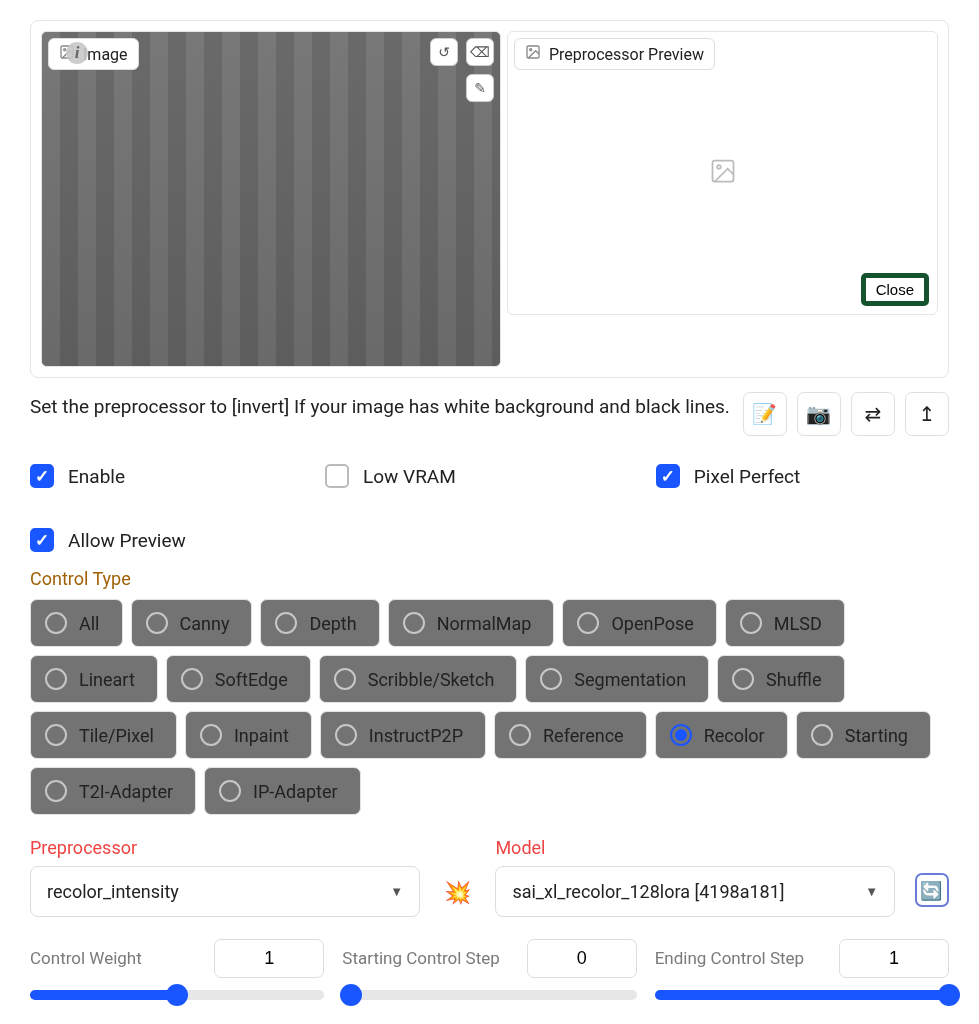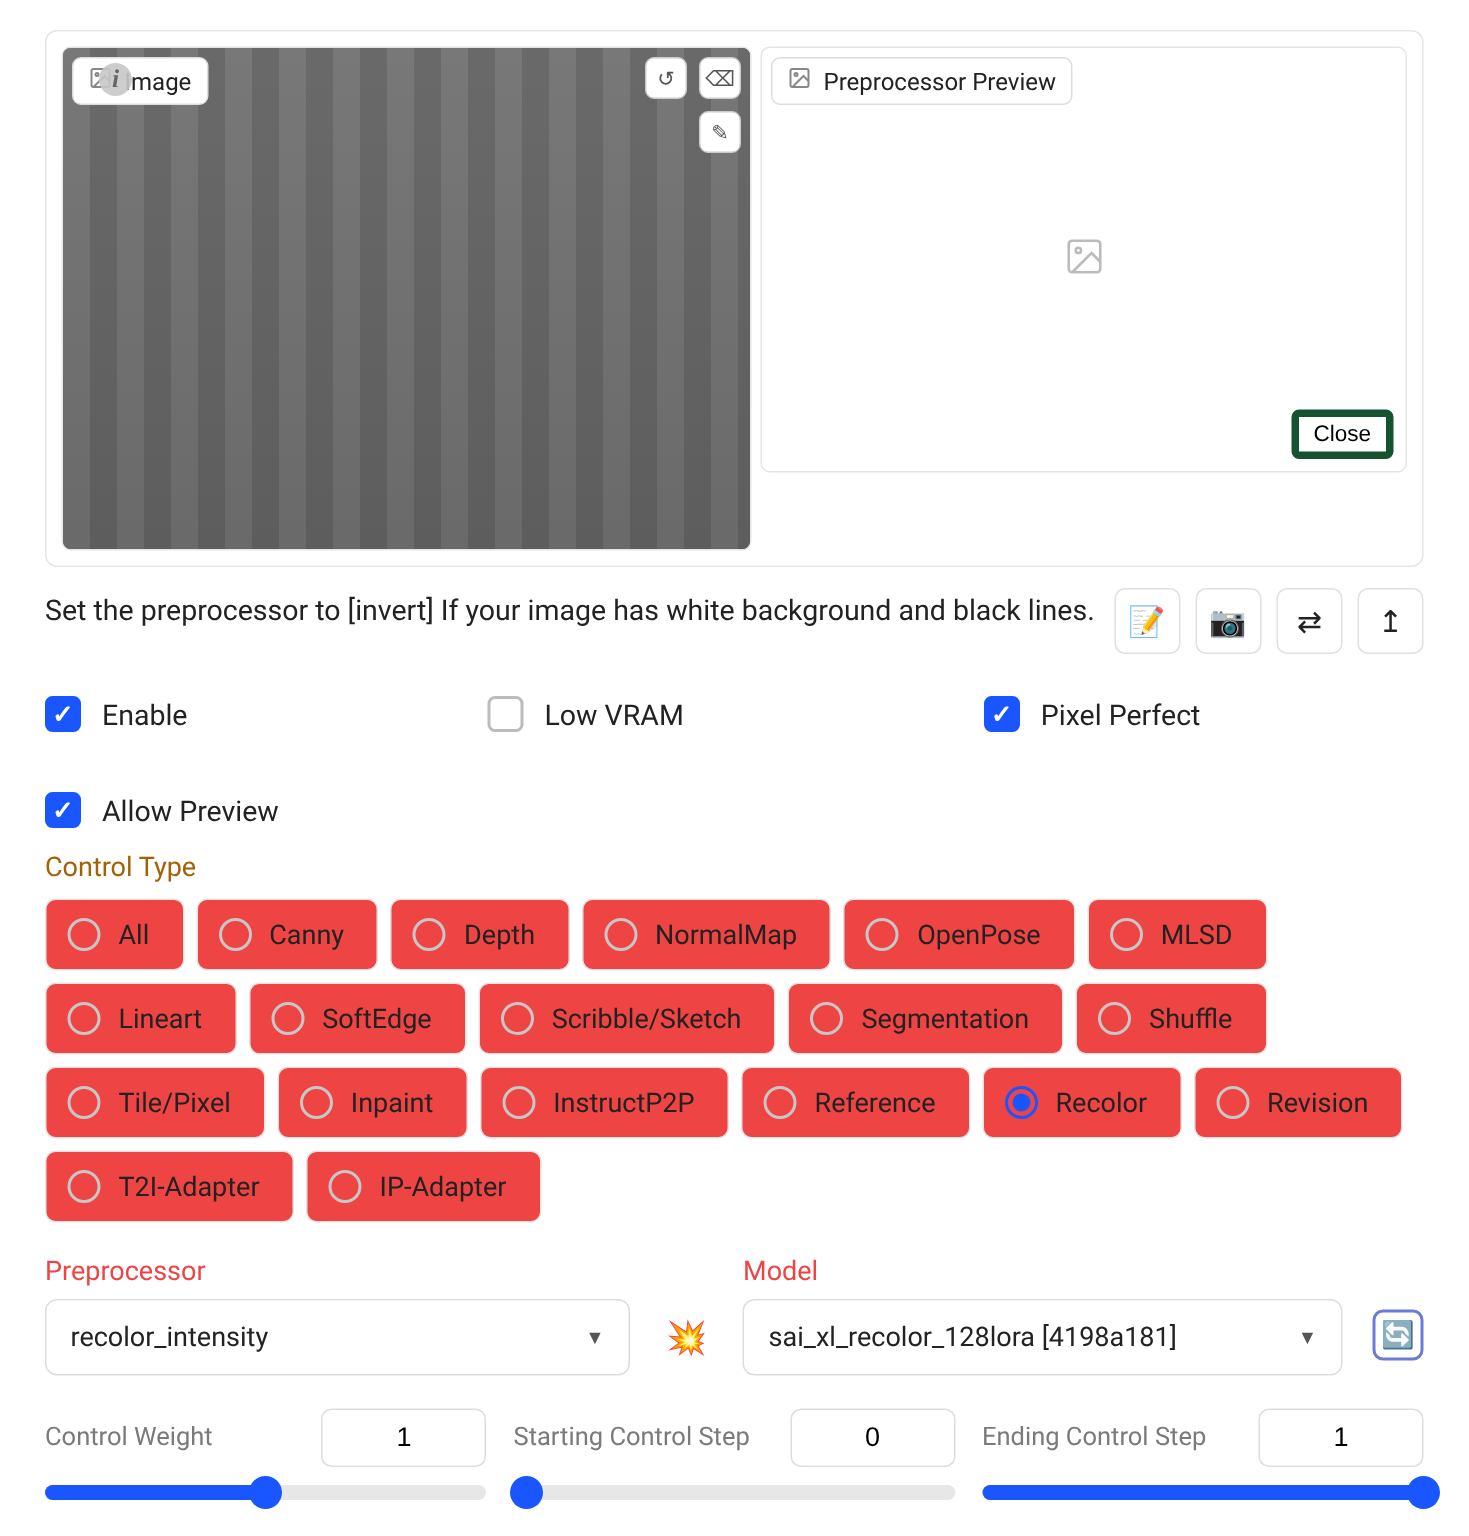--- a/index.html
+++ b/index.html
@@ -202,21 +202,21 @@
   }
   .radio-pill {
     border: 1px solid #e3e3e3;
     border-radius: 7px;
     padding: 12px 22px 12px 14px;
     display: flex;
     align-items: center;
     gap: 12px;
     font-size: 18px;
     cursor: pointer;
-    background: #ef4444;
+    background: #737373;
   }
   .radio-circle {
     width: 22px;
     height: 22px;
     border: 2px solid #c7c7c7;
     border-radius: 50%;
     display: flex;
     align-items: center;
     justify-content: center;
   }
@@ -468,21 +468,21 @@
     <div class="radio-pill">
       <div class="radio-circle"></div>
       <span>Reference</span>
     </div>
     <div class="radio-pill selected">
       <div class="radio-circle"></div>
       <span>Recolor</span>
     </div>
     <div class="radio-pill">
       <div class="radio-circle"></div>
-      <span>Revision</span>
+      <span>Starting</span>
     </div>
     <div class="radio-pill">
       <div class="radio-circle"></div>
       <span>T2I-Adapter</span>
     </div>
     <div class="radio-pill">
       <div class="radio-circle"></div>
       <span>IP-Adapter</span>
     </div>
   </div>

